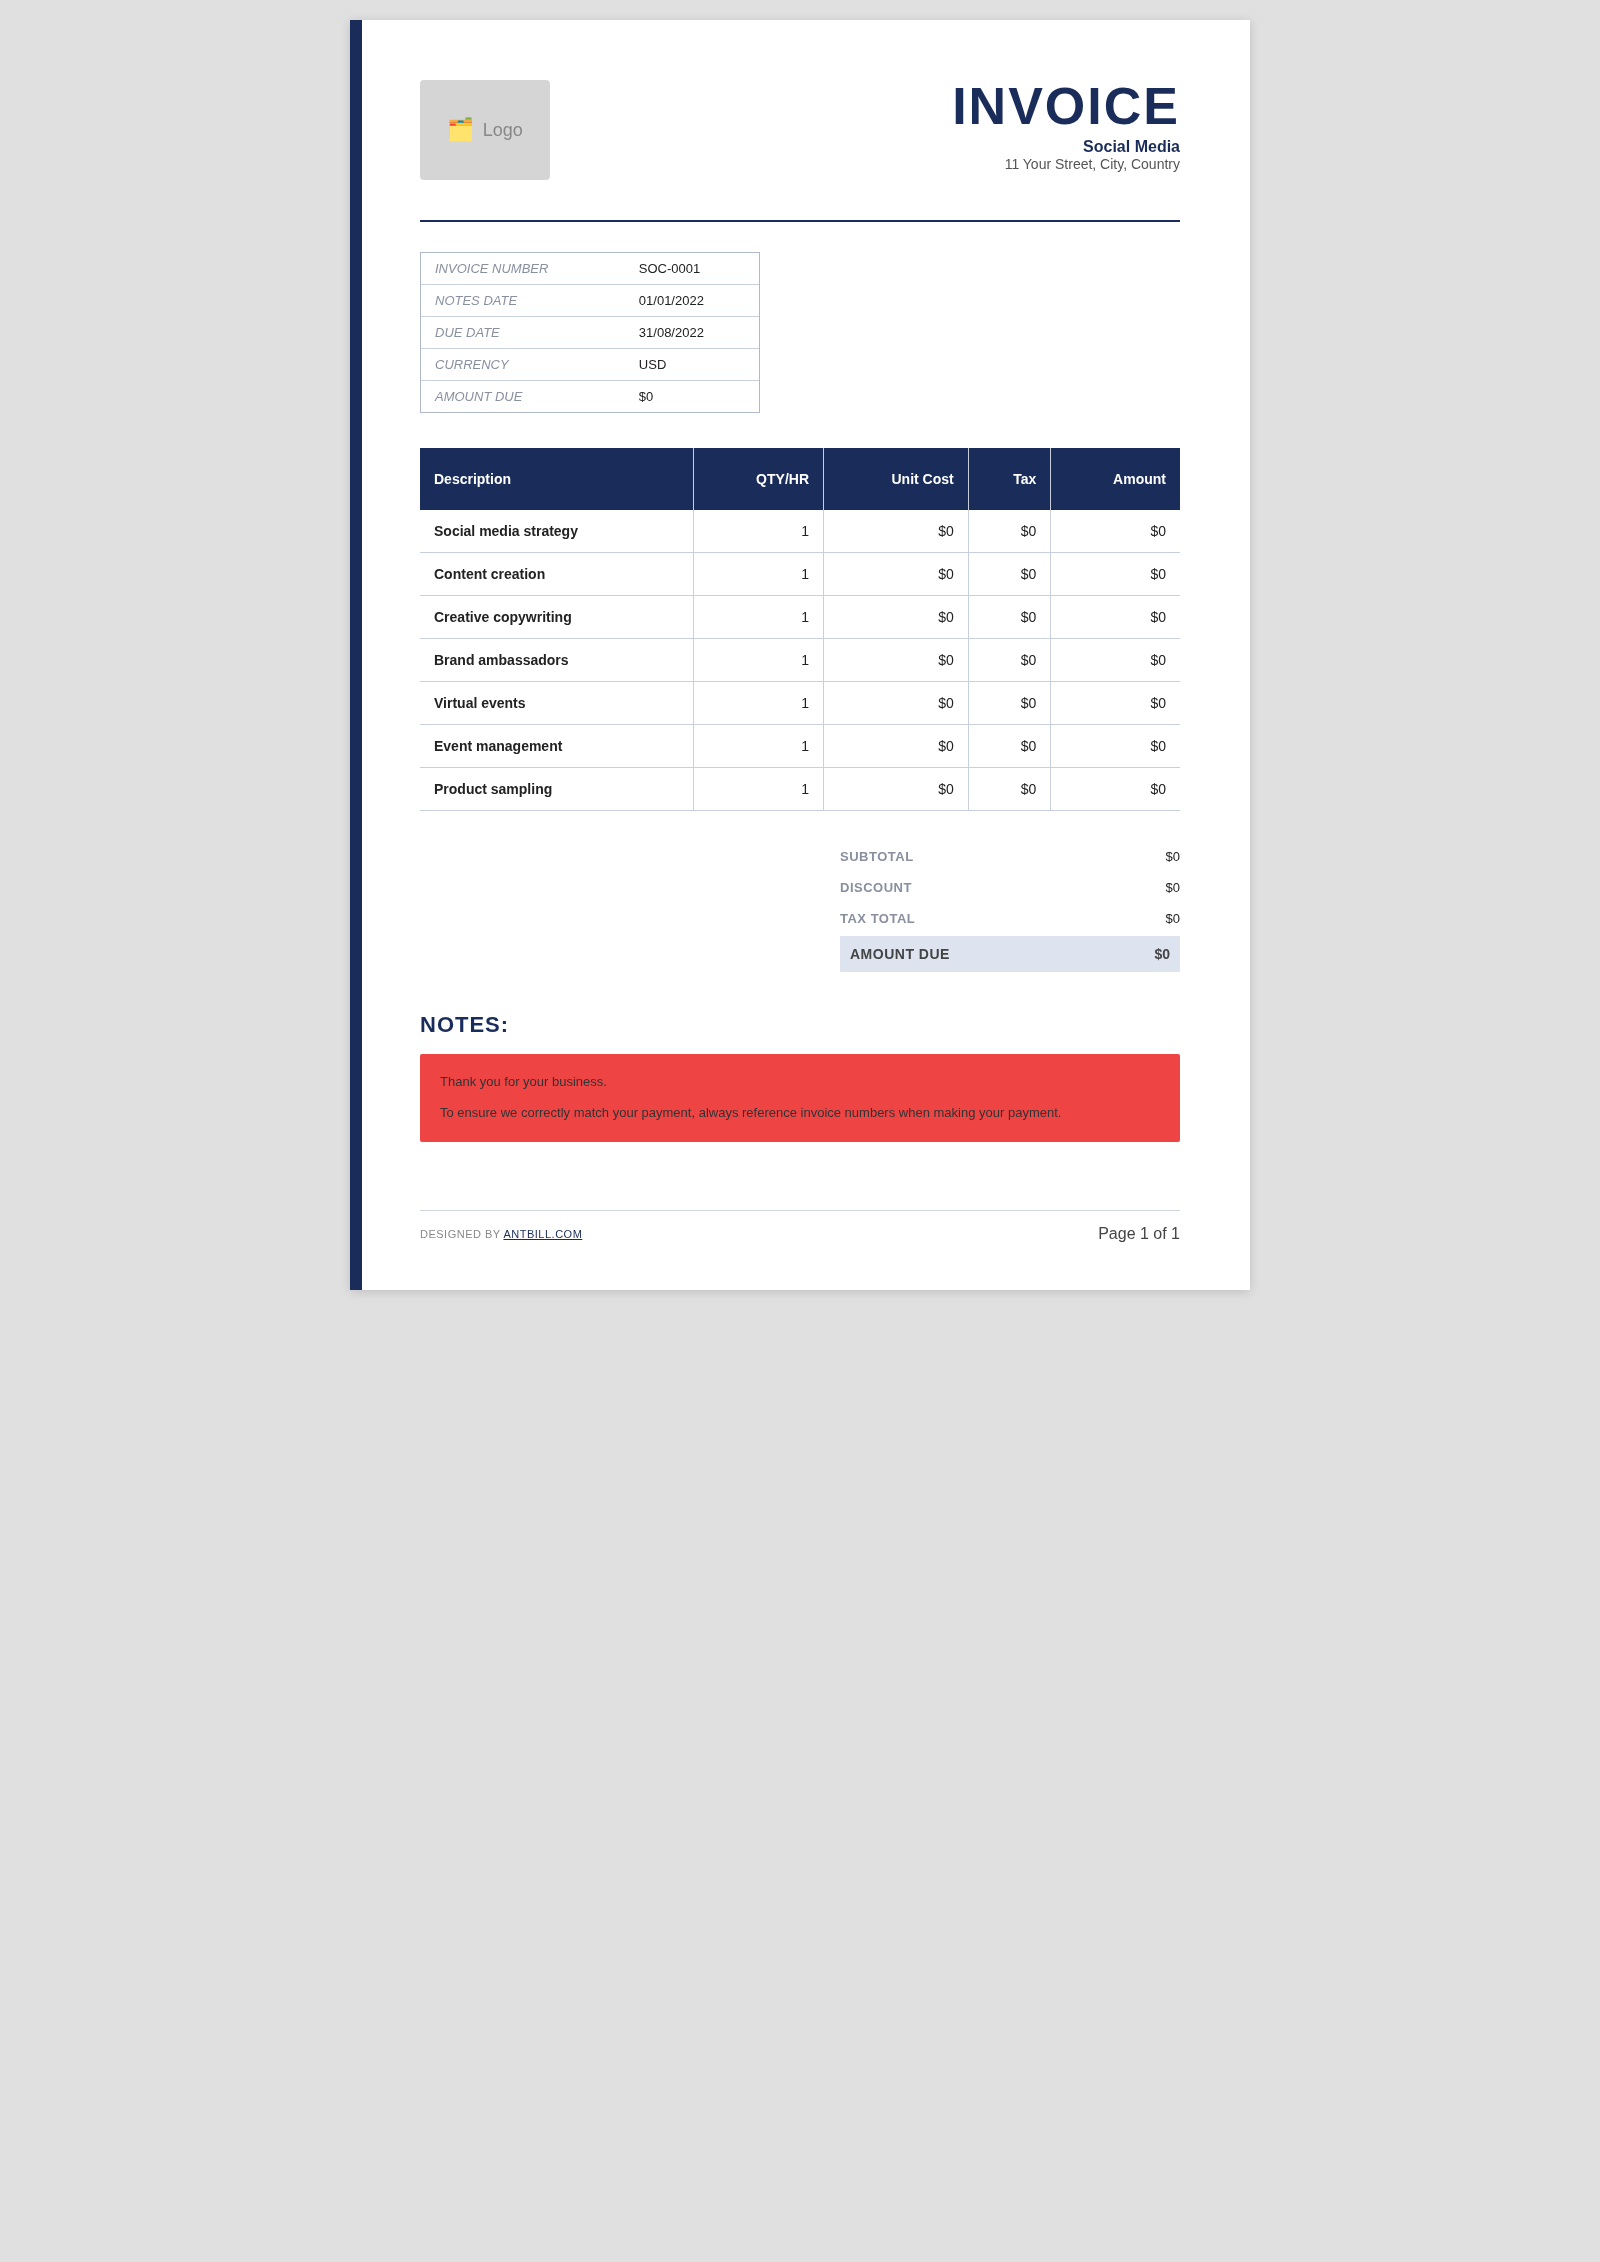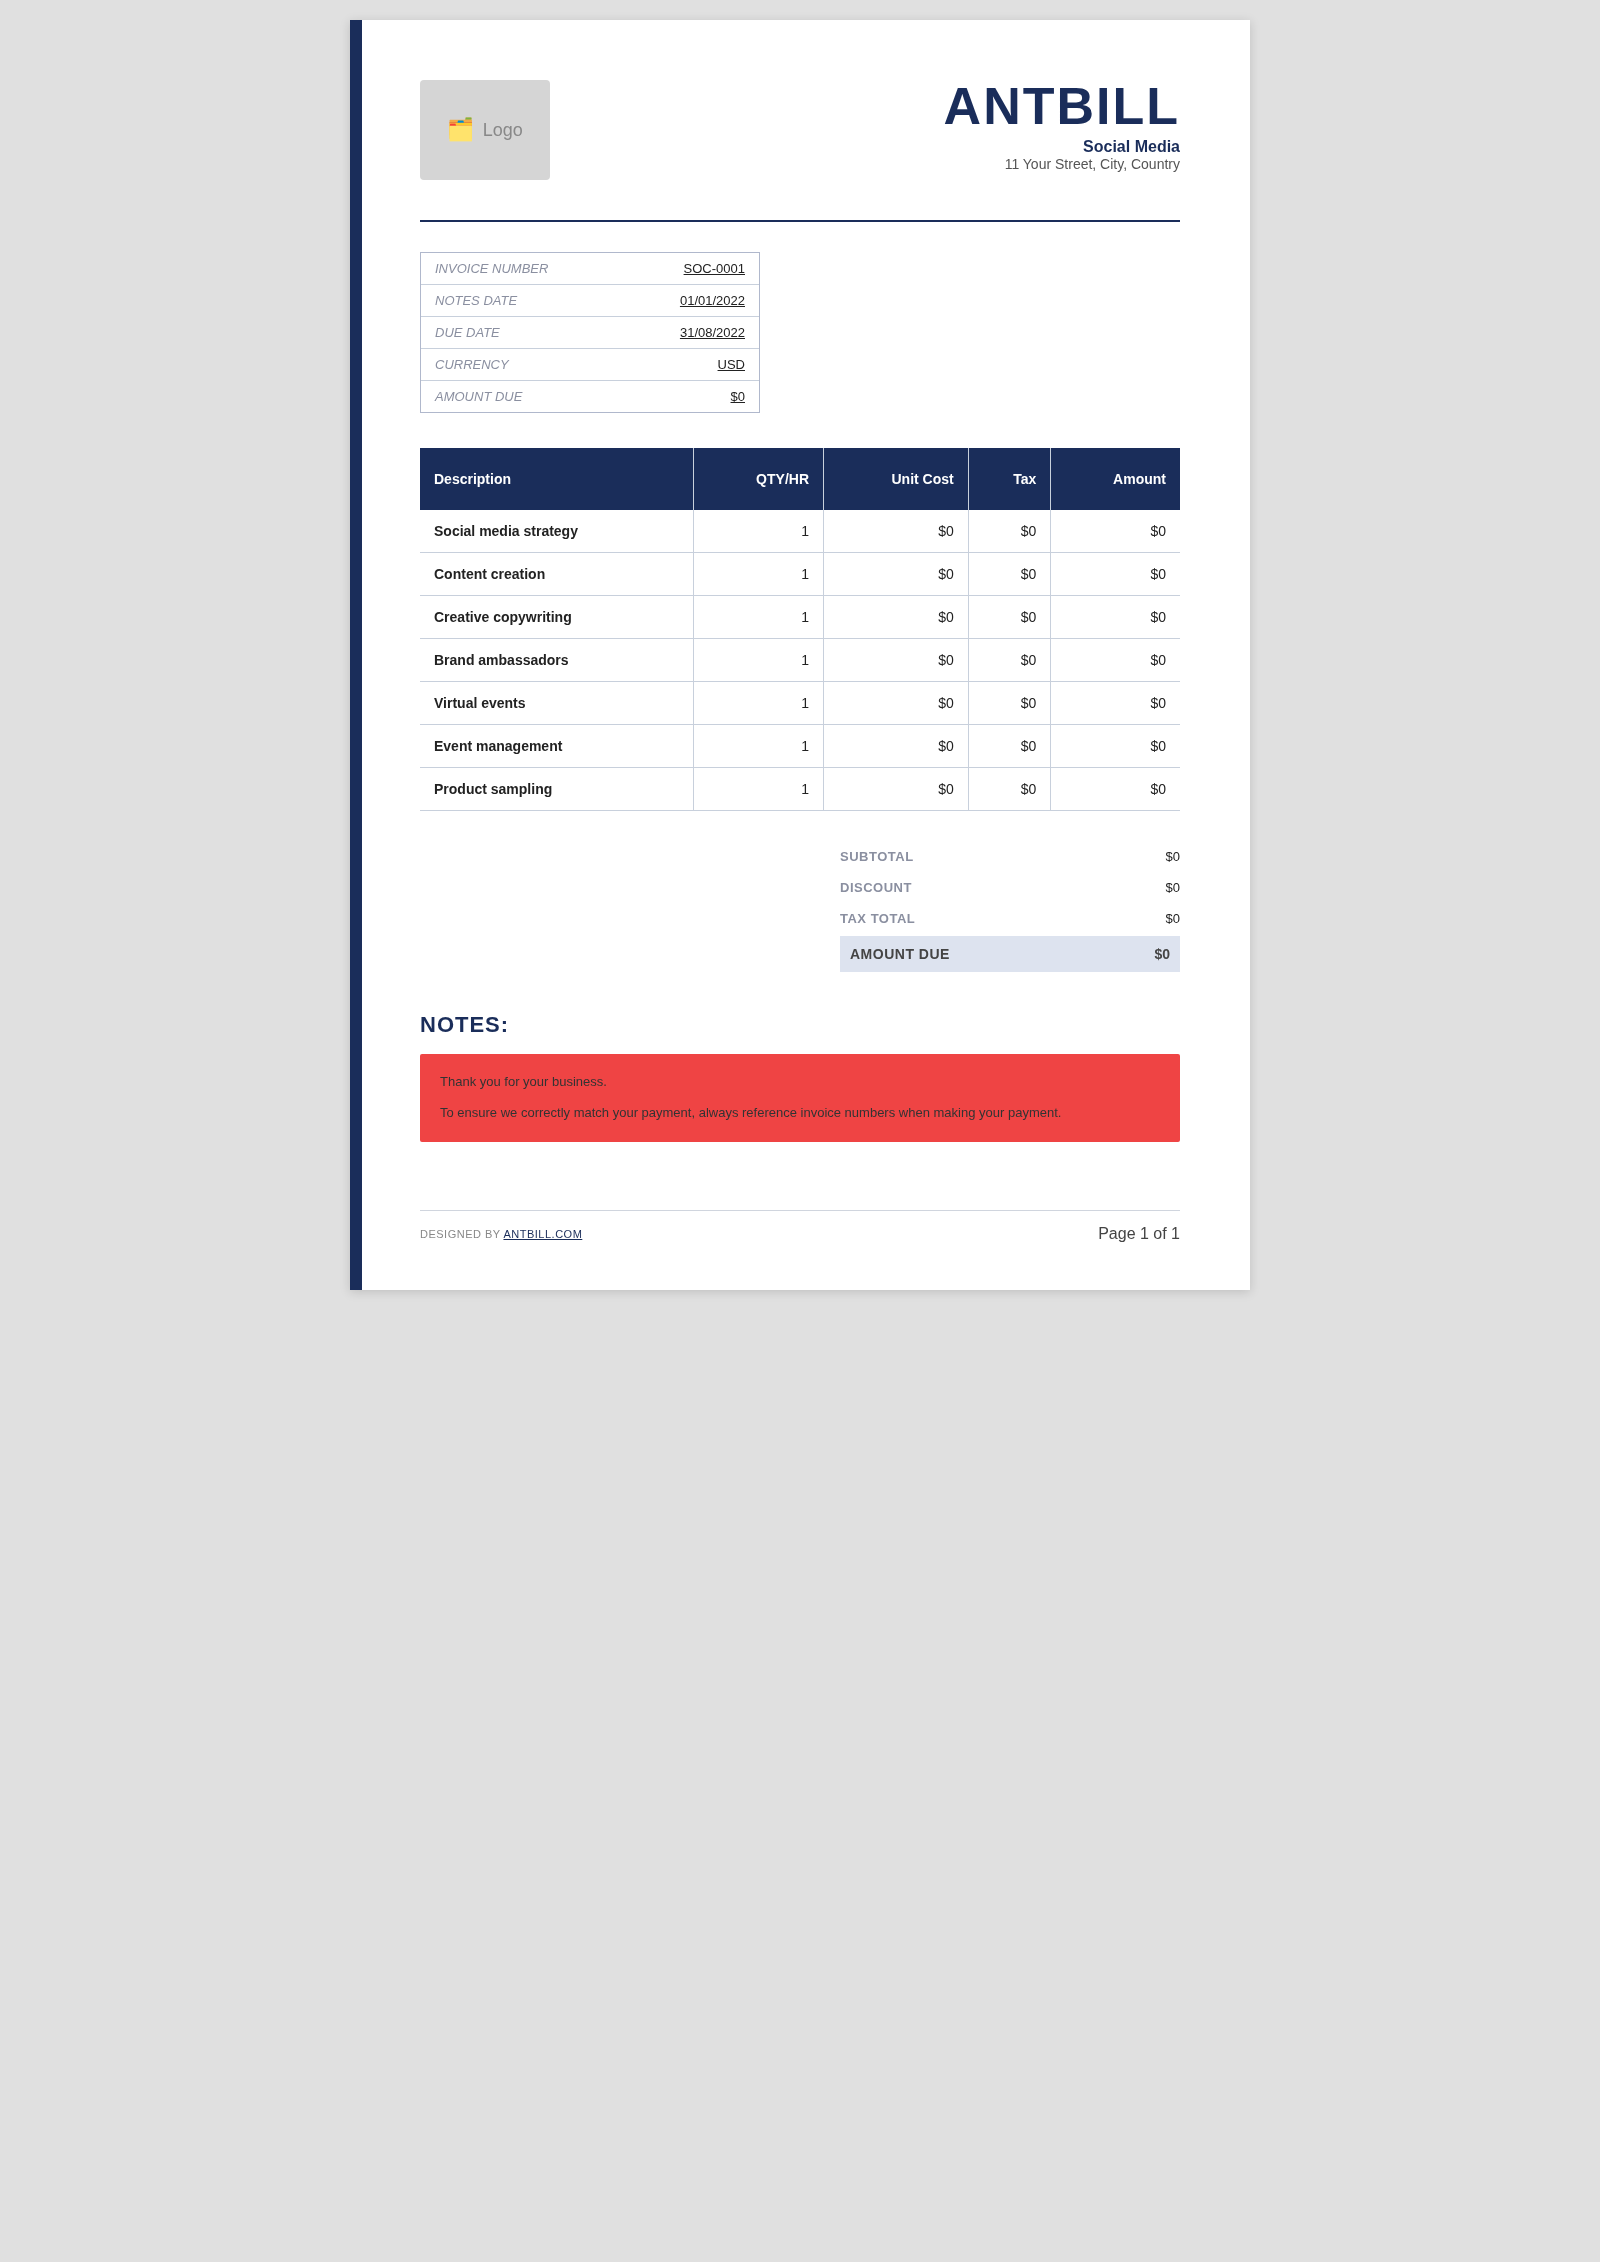--- a/index.html
+++ b/index.html
@@ -118,24 +118,23 @@
     }
     .invoice-details table tr:last-child td {
       border-bottom: none;
     }
     .detail-label {
       color: #8a8fa0;
       font-style: italic;
       font-weight: normal;
     }
     .detail-value {
-      text-align: right;
+      text-align: left;
       color: #222;
       font-weight: 500;
-      text-decoration: underline;
     }
 
     
     .items-table {
       width: 100%;
       border-collapse: collapse;
       margin-bottom: 30px;
     }
     .items-table thead tr {
       background: #1a2d5a;
@@ -269,21 +268,21 @@
 <body>
 
 <div class="page">
 
   <div class="header">
     <div class="logo-box">
       <span class="logo-icon">🗂️</span>
       <span>Logo</span>
     </div>
     <div class="header-right">
-      <div class="invoice-title">ANTBILL</div>
+      <div class="invoice-title">INVOICE</div>
       <div class="company-name">Social Media</div>
       <div class="company-address">11 Your Street, City, Country</div>
     </div>
   </div>
 
   <hr class="header-divider">
 
   <div class="billing-section">
     <div class="invoice-details">
       <table>

